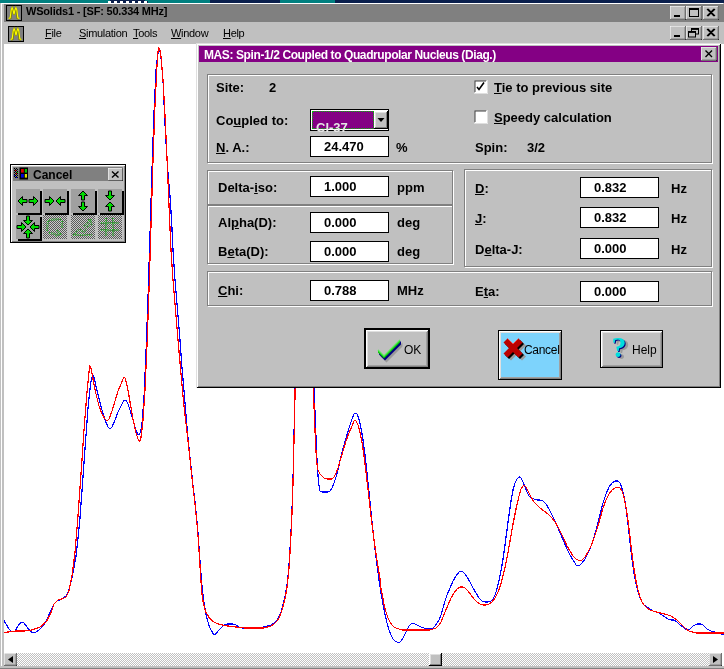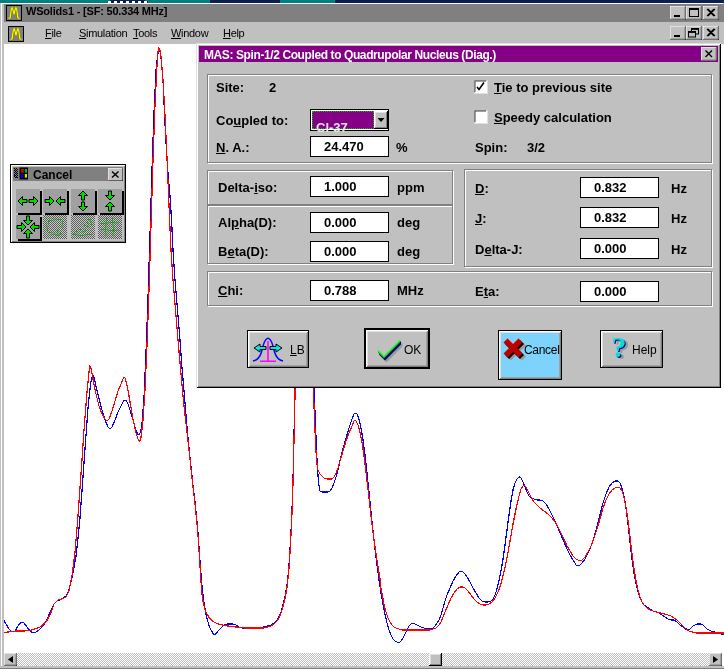--- a/index.html
+++ b/index.html
@@ -264,29 +264,20 @@
 <div class="abs fld" style="left:384px;top:164px;width:79px;height:21px">0.832</div>
 <div class="abs lbl" style="left:475px;top:168px">Hz</div>
 <div class="abs lbl" style="left:279px;top:199px">D<u>e</u>lta-J:</div>
 <div class="abs fld" style="left:384px;top:195px;width:79px;height:21px">0.000</div>
 <div class="abs lbl" style="left:475px;top:199px">Hz</div>
 <div class="abs lbl" style="left:22px;top:240px"><u>C</u>hi:</div>
 <div class="abs fld" style="left:114px;top:237px;width:79px;height:21px">0.788</div>
 <div class="abs lbl" style="left:201px;top:240px">MHz</div>
 <div class="abs lbl" style="left:279px;top:241px">E<u>t</u>a:</div>
 <div class="abs fld" style="left:384px;top:238px;width:79px;height:21px">0.000</div>
-<div class="abs" style="left:51px;top:287px;width:62px;height:38px;border:1px solid #000;background:#c0c0c0;box-shadow:inset 1px 1px 0 #fff,inset -1px -1px 0 #808080,inset 2px 2px 0 #dfdfdf,inset -2px -2px 0 #a0a0a0">
-<div class="abs" style="left:4px;top:5px"><svg width="32" height="28" viewBox="0 0 32 28">
-          <path d="M1 25 Q7 24 9.5 16 Q12 4 15 2.6 Q16 2.1 17 2.6 Q20 4 22.5 16 Q25 24 31 25" fill="none" stroke="#0000ff" stroke-width="1.5"></path>
-          <path d="M16 5 V25.2 M8 25.2 H24" fill="none" stroke="#ff00ff" stroke-width="1.6"></path>
-          <path d="M2 12 L8 8 L8 10.5 L14 10.5 L14 13.5 L8 13.5 L8 16 Z" fill="#00e8e8" stroke="#000" stroke-width="1"></path>
-          <path d="M30 12 L24 8 L24 10.5 L18 10.5 L18 13.5 L24 13.5 L24 16 Z" fill="#00e8e8" stroke="#000" stroke-width="1"></path>
-        </svg></div>
-<div class="abs" style="left:42px;top:12px;font-size:12px"><u>L</u>B</div>
-</div>
 <div class="abs" style="left:168px;top:285px;width:66px;height:41px;border:2px solid #000;background:#c0c0c0;box-shadow:inset 1px 1px 0 #fff,inset -1px -1px 0 #808080,inset 2px 2px 0 #dfdfdf,inset -2px -2px 0 #a0a0a0">
 <div class="abs" style="left:8px;top:4px"><svg width="30" height="30" viewBox="0 0 30 30">
           <path d="M6.5 18.5 L12.5 24.5 L28.5 8.5 L28.5 12.5 L12.5 28.5 L6.5 22.5 Z" fill="#9a9a9a"></path>
           <path d="M5 17 L11 23 L27 7 L27 10.5 L11 26.5 L5 20.5 Z" fill="#000080"></path>
           <path d="M4 16 L10 22 L26 6 L26 8.5 L10 24.5 L4 18.5 Z" fill="#00bb00"></path>
           <path d="M4 16 L10 22 L26 6" fill="none" stroke="#55ee55" stroke-width="1.3"></path>
         </svg></div>
 <div class="abs" style="left:38px;top:13px;font-size:12px">OK</div>
 </div>
 <div class="abs" style="left:302px;top:287px;width:64px;height:50px;border:1px solid #000;background:#7dd3fc;box-shadow:inset 1px 1px 0 #fff,inset -1px -1px 0 #808080,inset 2px 2px 0 #dfdfdf,inset -2px -2px 0 #a0a0a0">

